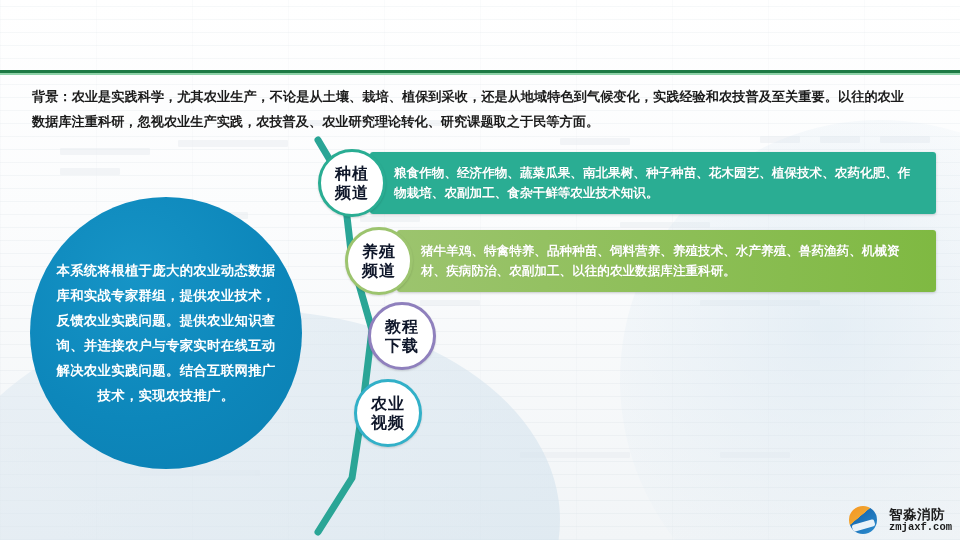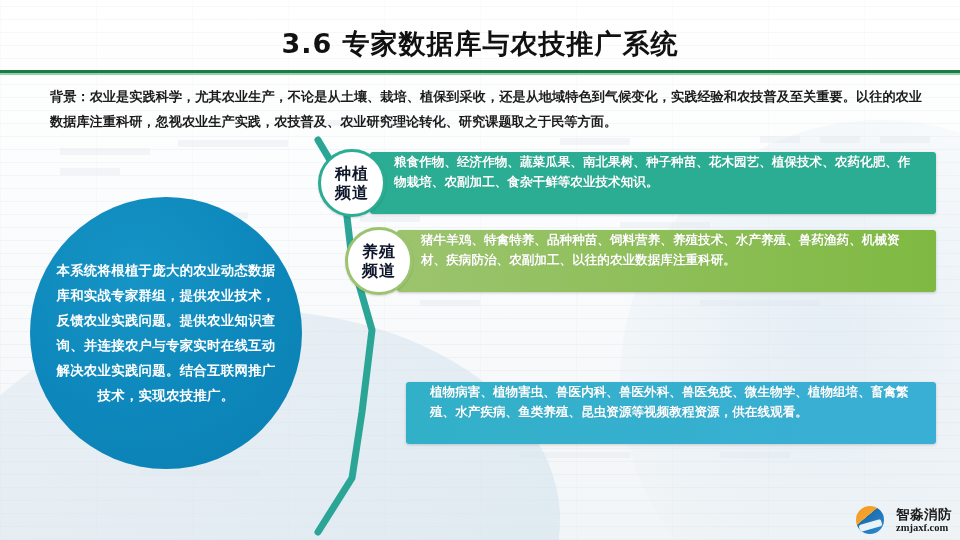--- a/index.html
+++ b/index.html
@@ -49,35 +49,35 @@
   }
   .divider{
     position:absolute;top:70px;left:0;width:960px;height:3px;background:#1d7a44;
   }
   .divider2{
     position:absolute;top:73px;left:0;width:960px;height:2px;background:#8fd3a9;
   }
 
   
   .intro{
-    position:absolute;top:84px;left:50px;width:872px;
+    position:absolute;top:84px;left:32px;width:872px;
     font-size:13.2px;color:#1b1b1b;line-height:25px;font-weight:bold;
     text-align:justify;
   }
 
   
   .connector{position:absolute;left:0;top:0;width:960px;height:540px;pointer-events:none;}
 
   
   .row{position:absolute;height:62px;}
   .bar{
     position:absolute;left:52px;top:0;height:62px;
     border-radius:3px;
     box-shadow:0 1px 3px rgba(0,0,0,.18);
-    display:flex;align-items:flex-start;
+    display:flex;align-items:center;
     padding:0 14px 0 24px;
     box-sizing:border-box;
     color:#ffffff;
   }
   .bar-text{
     font-size:12.6px;line-height:20px;color:#fff;font-weight:bold;
     text-shadow:0 0 1px rgba(0,0,0,.12);
   }
   .bubble{
     position:absolute;left:0;top:-3px;
@@ -116,21 +116,21 @@
     width:28px;height:28px;border-radius:50%;
     background:linear-gradient(140deg,#f7941e 0%,#f0a531 38%,#1b6fb5 39%,#2c8ed0 100%);
     position:relative;overflow:hidden;flex:0 0 auto;
   }
   .wm-logo:after{
     content:"";position:absolute;left:3px;bottom:5px;width:23px;height:7px;
     background:#ffffff;transform:rotate(-16deg);border-radius:2px;opacity:.9;
   }
   .wm-text{line-height:1.05;}
   .wm-cn{font-size:13.5px;font-weight:bold;color:#1a1a1a;letter-spacing:.5px;}
-  .wm-en{font-size:10.5px;font-weight:bold;color:#1a1a1a;font-family:Liberation Serif, serif;}
+  .wm-en{font-size:10.5px;font-weight:bold;color:#1a1a1a;font-family:Liberation Mono, monospace;}
 </style>
 </head>
 <body>
 
 <div class="slide">
 
   <div class="bg-texture"></div>
   <div class="bg-blocks">
     <i style="left:60px;top:148px;width:90px;height:7px;"></i>
     <i style="left:60px;top:168px;width:60px;height:7px;"></i>
@@ -145,21 +145,20 @@
     <i style="left:700px;top:300px;width:120px;height:6px;"></i>
     <i style="left:420px;top:300px;width:60px;height:6px;"></i>
     <i style="left:140px;top:470px;width:120px;height:6px;"></i>
     <i style="left:300px;top:120px;width:150px;height:6px;"></i>
     <i style="left:520px;top:452px;width:110px;height:6px;"></i>
     <i style="left:720px;top:452px;width:70px;height:6px;"></i>
   </div>
   <div class="bg-swoosh"></div>
   <div class="bg-swoosh2"></div>
 
-  <div class="title">3.6  专家数据库与农技推广系统</div>
   <div class="divider"></div>
   <div class="divider2"></div>
 
   <div class="intro">背景：农业是实践科学，尤其农业生产，不论是从土壤、栽培、植保到采收，还是从地域特色到气候变化，实践经验和农技普及至关重要。以往的农业数据库注重科研，忽视农业生产实践，农技普及、农业研究理论转化、研究课题取之于民等方面。</div>
 
   <svg class="connector" viewBox="0 0 960 540">
     <polyline points="318,140 343,182 352,260 372,330 362,412 352,478 318,532" fill="none" stroke="#2aa596" stroke-width="7" stroke-linejoin="round" stroke-linecap="round"></polyline>
   </svg>
 
   <div class="blue-circle">
@@ -180,25 +179,30 @@
     <div class="bar" style="width:539px;background:linear-gradient(90deg,#9cc46e,#7fb942);">
       <div class="bar-text">猪牛羊鸡、特禽特养、品种种苗、饲料营养、养殖技术、水产养殖、兽药渔药、机械资材、疾病防治、农副加工、以往的农业数据库注重科研。</div>
     </div>
     <div class="bubble" style="border-color:#9cc46e;">
       <span>养殖</span>
       <span>频道</span>
     </div>
   </div>
 
   <div class="row" style="left:368px;top:305px;width:580px;">
+    <div class="bubble" style="border-color:#8f80bd;">
+      <span>教程</span>
+      <span>下载</span>
+    </div>
   </div>
 
   <div class="row" style="left:354px;top:382px;width:600px;">
-    <div class="bar" style="width:530px;background:linear-gradient(90deg,#32b0c8,#3aafd6);">
-      <div class="bar-text">植物病害、植物害虫、兽医内科、兽医外科、兽医免疫、微生物学、植物组培、畜禽繁殖、水产疾病、鱼类养殖、昆虫资源等视频教程资源，供在线观看。</div>
+    <div class="bubble" style="border-color:#32b0c8;">
+      <span>农业</span>
+      <span>视频</span>
     </div>
   </div>
 
   <div class="row" style="left:322px;top:458px;width:630px;">
   </div>
 
   <div class="watermark">
     <div class="wm-logo"></div>
     <div class="wm-text">
       <div class="wm-cn">智淼消防</div>

